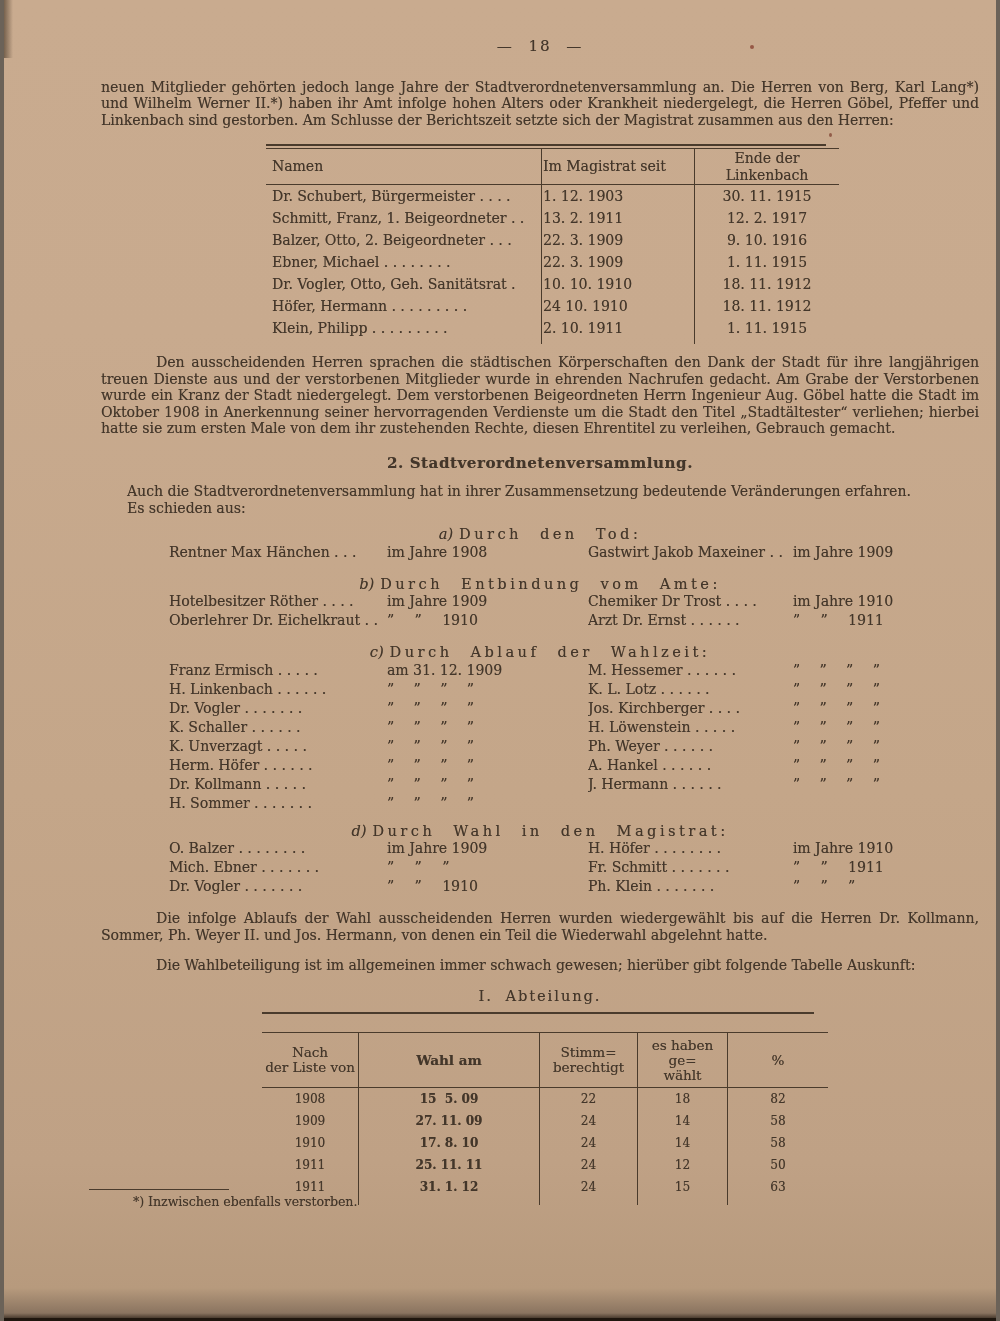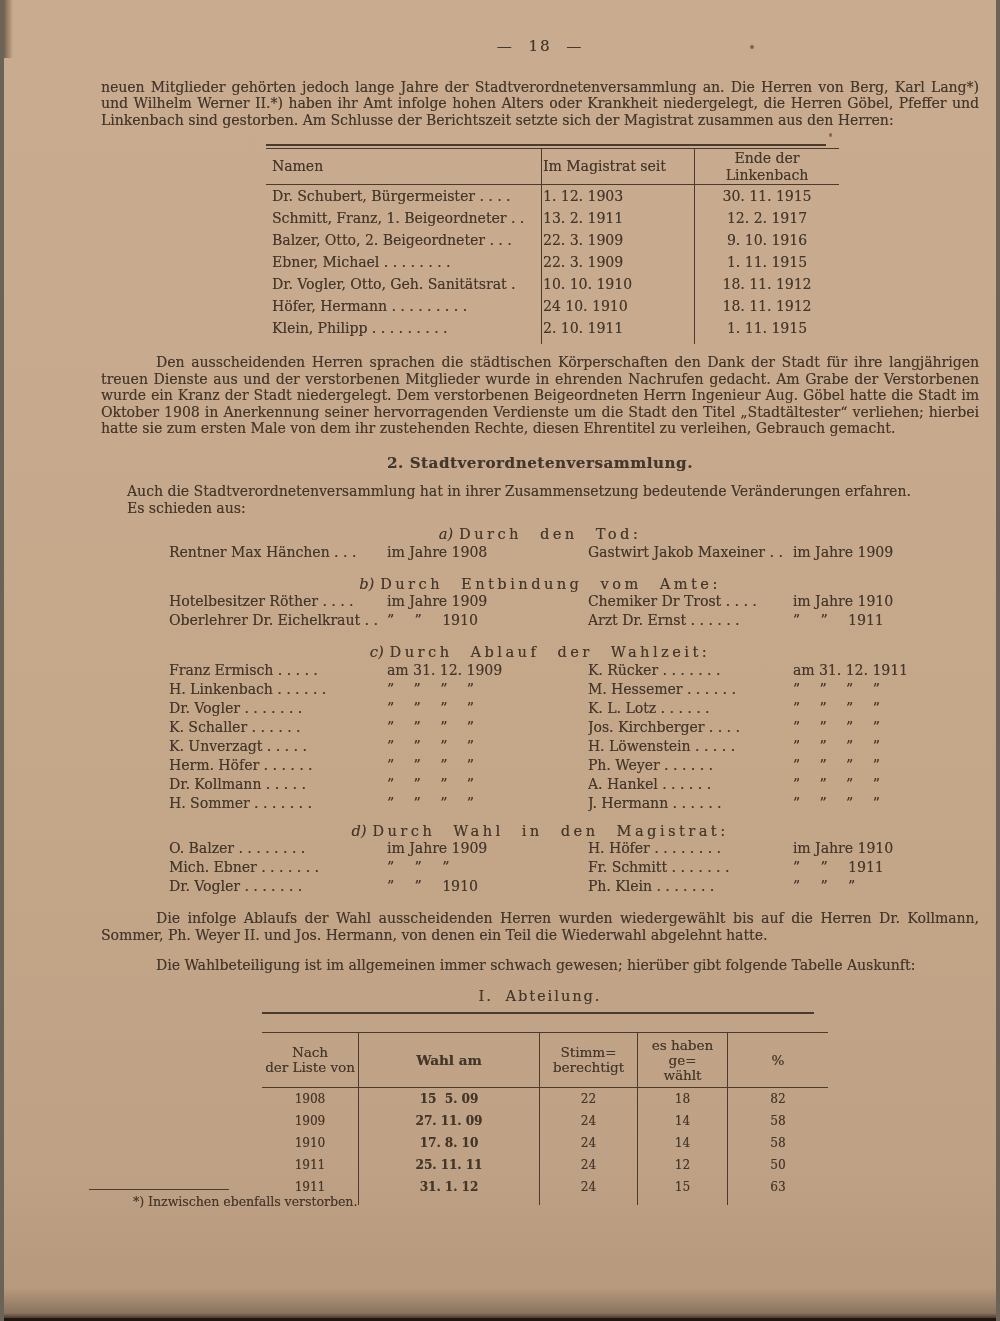--- a/index.html
+++ b/index.html
@@ -181,21 +181,20 @@
       <div class="li"><span class="nm">Franz Ermisch . . . . .</span><span class="val">am 31. 12. 1909</span></div>
       <div class="li"><span class="nm">H. Linkenbach . . . . . .</span><span class="val dit">” ” ” ”</span></div>
       <div class="li"><span class="nm">Dr. Vogler . . . . . . .</span><span class="val dit">” ” ” ”</span></div>
       <div class="li"><span class="nm">K. Schaller . . . . . .</span><span class="val dit">” ” ” ”</span></div>
       <div class="li"><span class="nm">K. Unverzagt . . . . .</span><span class="val dit">” ” ” ”</span></div>
       <div class="li"><span class="nm">Herm. Höfer . . . . . .</span><span class="val dit">” ” ” ”</span></div>
       <div class="li"><span class="nm">Dr. Kollmann . . . . .</span><span class="val dit">” ” ” ”</span></div>
       <div class="li"><span class="nm">H. Sommer . . . . . . .</span><span class="val dit">” ” ” ”</span></div>
     </div>
     <div class="col right">
-      <div class="li"><span class="nm">K. Rücker . . . . . . .</span><span class="val">am 31. 12. 1911</span></div>
       <div class="li"><span class="nm">M. Hessemer . . . . . .</span><span class="val dit">” ” ” ”</span></div>
       <div class="li"><span class="nm">K. L. Lotz . . . . . .</span><span class="val dit">” ” ” ”</span></div>
       <div class="li"><span class="nm">Jos. Kirchberger . . . .</span><span class="val dit">” ” ” ”</span></div>
       <div class="li"><span class="nm">H. Löwenstein . . . . .</span><span class="val dit">” ” ” ”</span></div>
       <div class="li"><span class="nm">Ph. Weyer . . . . . .</span><span class="val dit">” ” ” ”</span></div>
       <div class="li"><span class="nm">A. Hankel . . . . . .</span><span class="val dit">” ” ” ”</span></div>
       <div class="li"><span class="nm">J. Hermann . . . . . .</span><span class="val dit">” ” ” ”</span></div>
     </div>
   </div>
 

